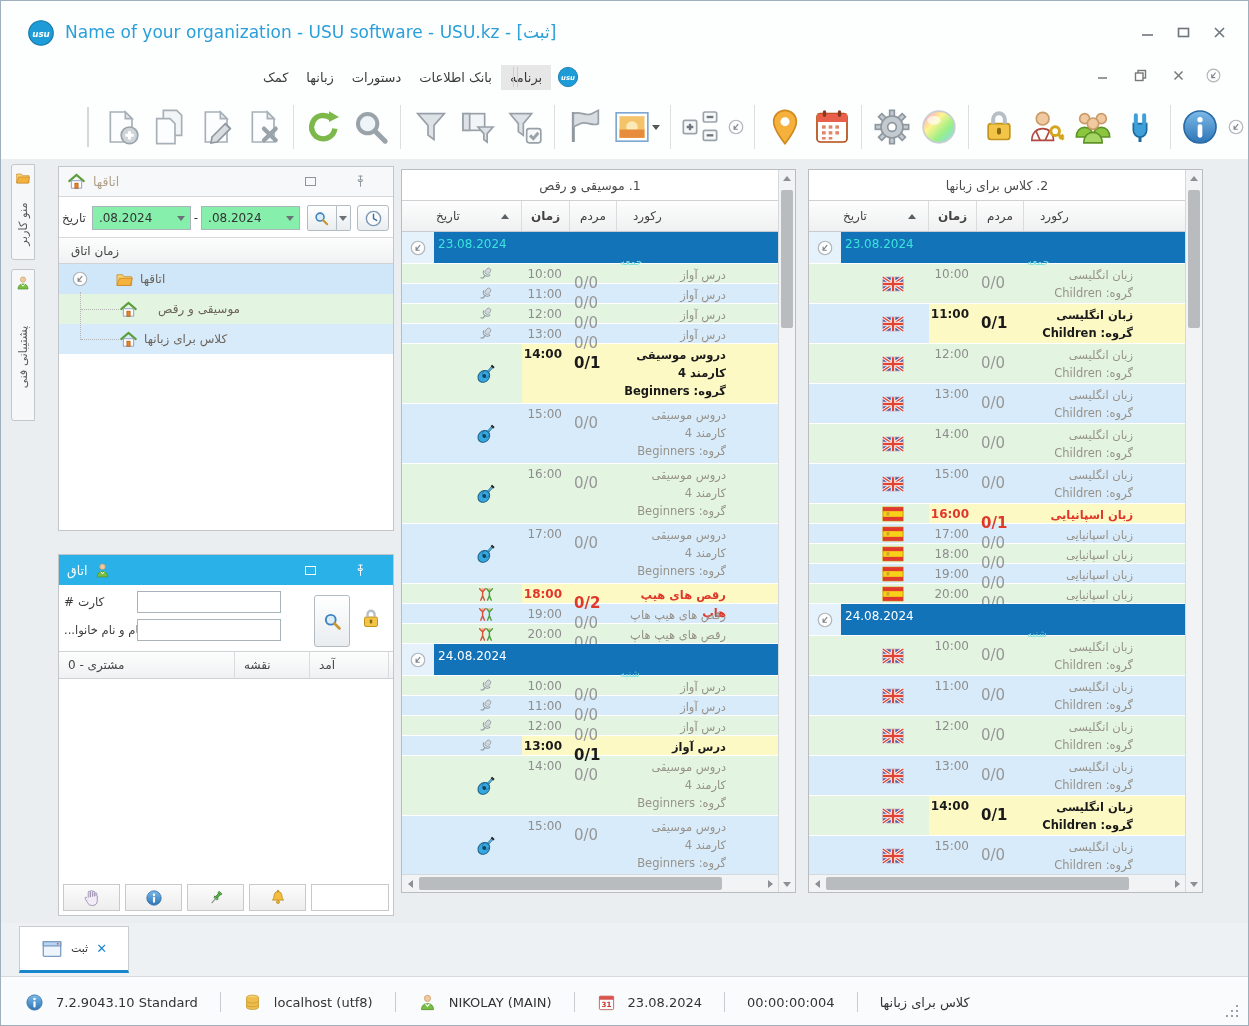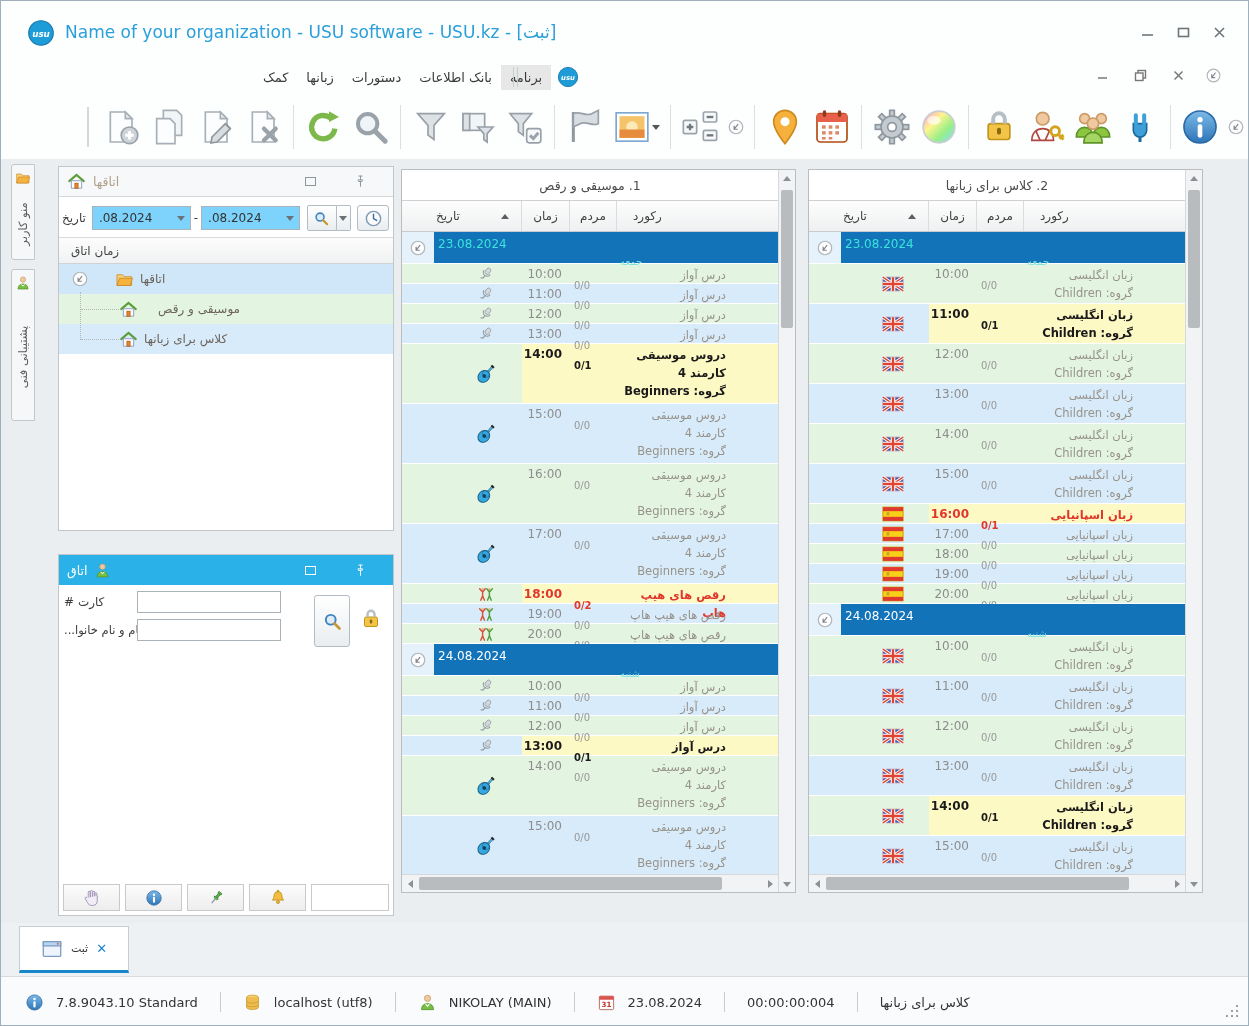--- a/index.html
+++ b/index.html
@@ -42,21 +42,21 @@
   
   .panel { position:absolute; background:#fff; border:1px solid #c2c6c9; }
   .panel-head { height:30px; display:flex; align-items:center; padding:0 8px; border-bottom:1px solid #d5d8da; background:#f7f8f9; }
   .panel-head .ph-title { font-size:12.5px; }
   .ph-ctrls { margin-left:auto; display:flex; gap:38px; align-items:center; padding-right:18px; }
   .ph-box { width:11px; height:9px; border:1.4px solid currentColor; }
   .present-head { background:#29b1e8; border-bottom:none; color:#fff; }
 
   .date-row { display:flex; align-items:center; padding:8px 4px 6px 3px; }
   .lbl { font-size:12px; color:#3c3c3c; white-space:nowrap; }
-  .combo { display:flex; align-items:center; border:1px solid #a9b3ba; background:#7dd3fc; height:24px; font-size:12px; color:#333; padding-left:6px; }
+  .combo { display:flex; align-items:center; border:1px solid #a9b3ba; background:#86efac; height:24px; font-size:12px; color:#333; padding-left:6px; }
   .combo .caret { margin-left:auto; margin-right:5px; width:0; height:0; border-left:4px solid transparent; border-right:4px solid transparent; border-top:5px solid #6b7277; }
   .mini-btn { border:1px solid #b3bcc2; background:linear-gradient(#ffffff,#e9edf0); display:flex; align-items:center; justify-content:center; cursor:pointer; }
 
   .list-header { height:27px; display:flex; align-items:center; background:linear-gradient(#fdfdfd,#f0f1f2); border-top:1px solid #d8dbdd; border-bottom:1px solid #cfd3d5; font-size:12px; color:#474747; padding-left:12px; }
   .tree-row { height:30px; display:flex; align-items:center; font-size:12px; color:#6b625a; cursor:pointer; position:relative; }
 
   
   .field-row { display:flex; align-items:center; margin:6px 0 0 5px; }
   .tinput { border:1px solid #a9b3ba; background:#fff; height:22px; width:144px; }
   .p-table-head { display:flex; height:28px; border-top:1px solid #cfd3d5; border-bottom:1px solid #cfd3d5; background:linear-gradient(#fdfdfd,#f0f1f2); }
@@ -66,29 +66,29 @@
   .p-fbox { flex:1; border:1px solid #c6cacd; background:#fff; }
 
   
   .sched { position:absolute; top:168px; width:395px; height:724px; background:#fff; border:1px solid #b9bdc0; display:flex; }
   .sched-main { width:376px; display:flex; flex-direction:column; }
   .sched-title { height:31px; display:flex; align-items:center; justify-content:center; font-size:12.5px; color:#4a4a4a; border-bottom:1px solid #cfd2d4; }
   .sched-cols { height:31px; display:flex; background:linear-gradient(#fdfdfd,#eff0f1); border-bottom:1px solid #c9cccE; }
   .hc { display:flex; align-items:center; font-size:12px; color:#424242; border-right:1px solid #dadcde; position:relative; }
   .hc-date { width:120px; padding-left:34px; }
   .sort-asc { position:absolute; right:12px; top:13px; width:0; height:0; border-left:4px solid transparent; border-right:4px solid transparent; border-bottom:5px solid #5a5f63; }
-  .hc-time { width:48px; justify-content:center; }
+  .hc-time { width:48px; justify-content:center;font-weight:bold; }
   .hc-people { width:47px; justify-content:center; }
   .hc-rec { flex:1; padding-left:16px; border-right:none; }
   .sched-body { flex:1; overflow:hidden; position:relative; }
   .trow { display:flex; border-bottom:1px solid #fff; }
   .bg-g { background:#e3f5e1; } .bg-b { background:#d8ebfa; } .bg-y { background:#fdf9c5; }
   .c-icon { width:120px; display:flex; align-items:center; justify-content:center; padding-left:48px; flex-shrink:0; }
   .c-time { width:48px; font-size:12px; color:#8d8d8d; text-align:right; padding:3px 8px 8px 0; flex-shrink:0; }
-  .c-people { width:47px; font-size:10px; color:#979797; padding:16px 0 0 4px; flex-shrink:0; }
+  .c-people { width:47px; font-size:15px; color:#979797; padding:10px 0 0 4px; flex-shrink:0; }
   .c-rec { flex:1; font-size:11.5px; color:#97928a; text-align:right; padding:3px 52px 0 0; direction:rtl; line-height:1.55; }
   .trow.hl-bold .c-time, .trow.hl-bold .c-people, .trow.hl-bold .c-rec { color:#1a1a1a; font-weight:bold; }
   .trow.hl-red .c-time, .trow.hl-red .c-people, .trow.hl-red .c-rec { color:#e0372b; font-weight:bold; }
   .grow { height:32px; display:flex; background:#1273b8; position:relative; border-bottom:1px solid #fff; }
   .g-gutter { width:32px; background:#e6f2fb; display:flex; align-items:center; justify-content:center; }
   .g-date { font-size:12px; margin:5px 0 0 4px; }
   .g-day { position:absolute; left:58%; top:24px; font-size:10px; color:#7fe2da; }
 
   
   .vscroll { width:17px; border-left:1px solid #d6d9db; background:#f2f3f4; position:relative; }
@@ -548,20 +548,25 @@
             </span>
           </span>
         <span style="position:absolute; left:300px; top:16px;">
             <svg width="24" height="24" viewBox="0 0 24 24" style="display:block">
               <rect x="5.5" y="10" width="13" height="9.5" rx="1.6" fill="#f2c448" stroke="#c2941c"></rect>
               <path d="M8.5 10 V7.3 a3.5 3.5 0 0 1 7 0 V10" fill="none" stroke="#b6bfc6" stroke-width="2.4"></path>
               <rect x="10.8" y="12.5" width="2.4" height="4" rx="1" fill="#8a6a10"></rect>
             </svg>
           </span>
       </div>
+      <div class="p-table-head" style="margin-top:10px;" id="present-cols">
+          <span class="p-th" dir="ltr" style="width:176px">مشتری - 0</span>
+          <span class="p-th" dir="ltr" style="width:75px">نقشه</span>
+          <span class="p-th" dir="ltr" style="width:79px">آمد</span>
+        </div>
       <div style="height:175px;background:#fff;"></div>
       <div class="p-footer">
         <span class="p-fbtn">
             <span>
               <svg width="18" height="18" viewBox="0 0 24 24" style="display:block">
                 <g fill="#f2ecf8" stroke="#9a8fb0" stroke-width="1.2">
                   <rect x="7" y="3" width="2.6" height="10" rx="1.3"></rect>
                   <rect x="10" y="2" width="2.6" height="11" rx="1.3"></rect>
                   <rect x="13" y="3" width="2.6" height="10" rx="1.3"></rect>
                   <rect x="16" y="5" width="2.4" height="8" rx="1.2"></rect>
@@ -1338,21 +1343,21 @@
               <linearGradient id="inf" x1="0" y1="0" x2="0" y2="1">
                 <stop offset="0" stop-color="#7cb9e8"></stop>
                 <stop offset="1" stop-color="#2e75b6"></stop>
               </linearGradient>
             </defs>
             <circle cx="12" cy="12" r="9.6" fill="url(#inf)" stroke="#2a6aa5"></circle>
             <circle cx="12" cy="7.6" r="1.6" fill="#fff"></circle>
             <rect x="10.6" y="10.4" width="2.8" height="8" rx="1.3" fill="#fff"></rect>
           </svg>
         </span>
-        <span>7.8.9043.10 Standard</span>
+        <span>7.2.9043.10 Standard</span>
       </span>
     <span class="sb-sep"></span>
     <span class="sb-item">
         <span>
           <svg width="19" height="19" viewBox="0 0 24 24" style="display:block">
             <ellipse cx="12" cy="5.5" rx="7.5" ry="2.8" fill="#f5cf6a" stroke="#c79a2e"></ellipse>
             <path d="M4.5 5.5 v12.5 c0 1.6 3.4 2.9 7.5 2.9 s7.5-1.3 7.5-2.9 V5.5" fill="#eebd4e" stroke="#c79a2e"></path>
             <path d="M4.5 10 c0 1.6 3.4 2.8 7.5 2.8 s7.5-1.2 7.5-2.8 M4.5 14.5 c0 1.6 3.4 2.8 7.5 2.8 s7.5-1.2 7.5-2.8" fill="none" stroke="#c79a2e"></path>
           </svg>
         </span>

